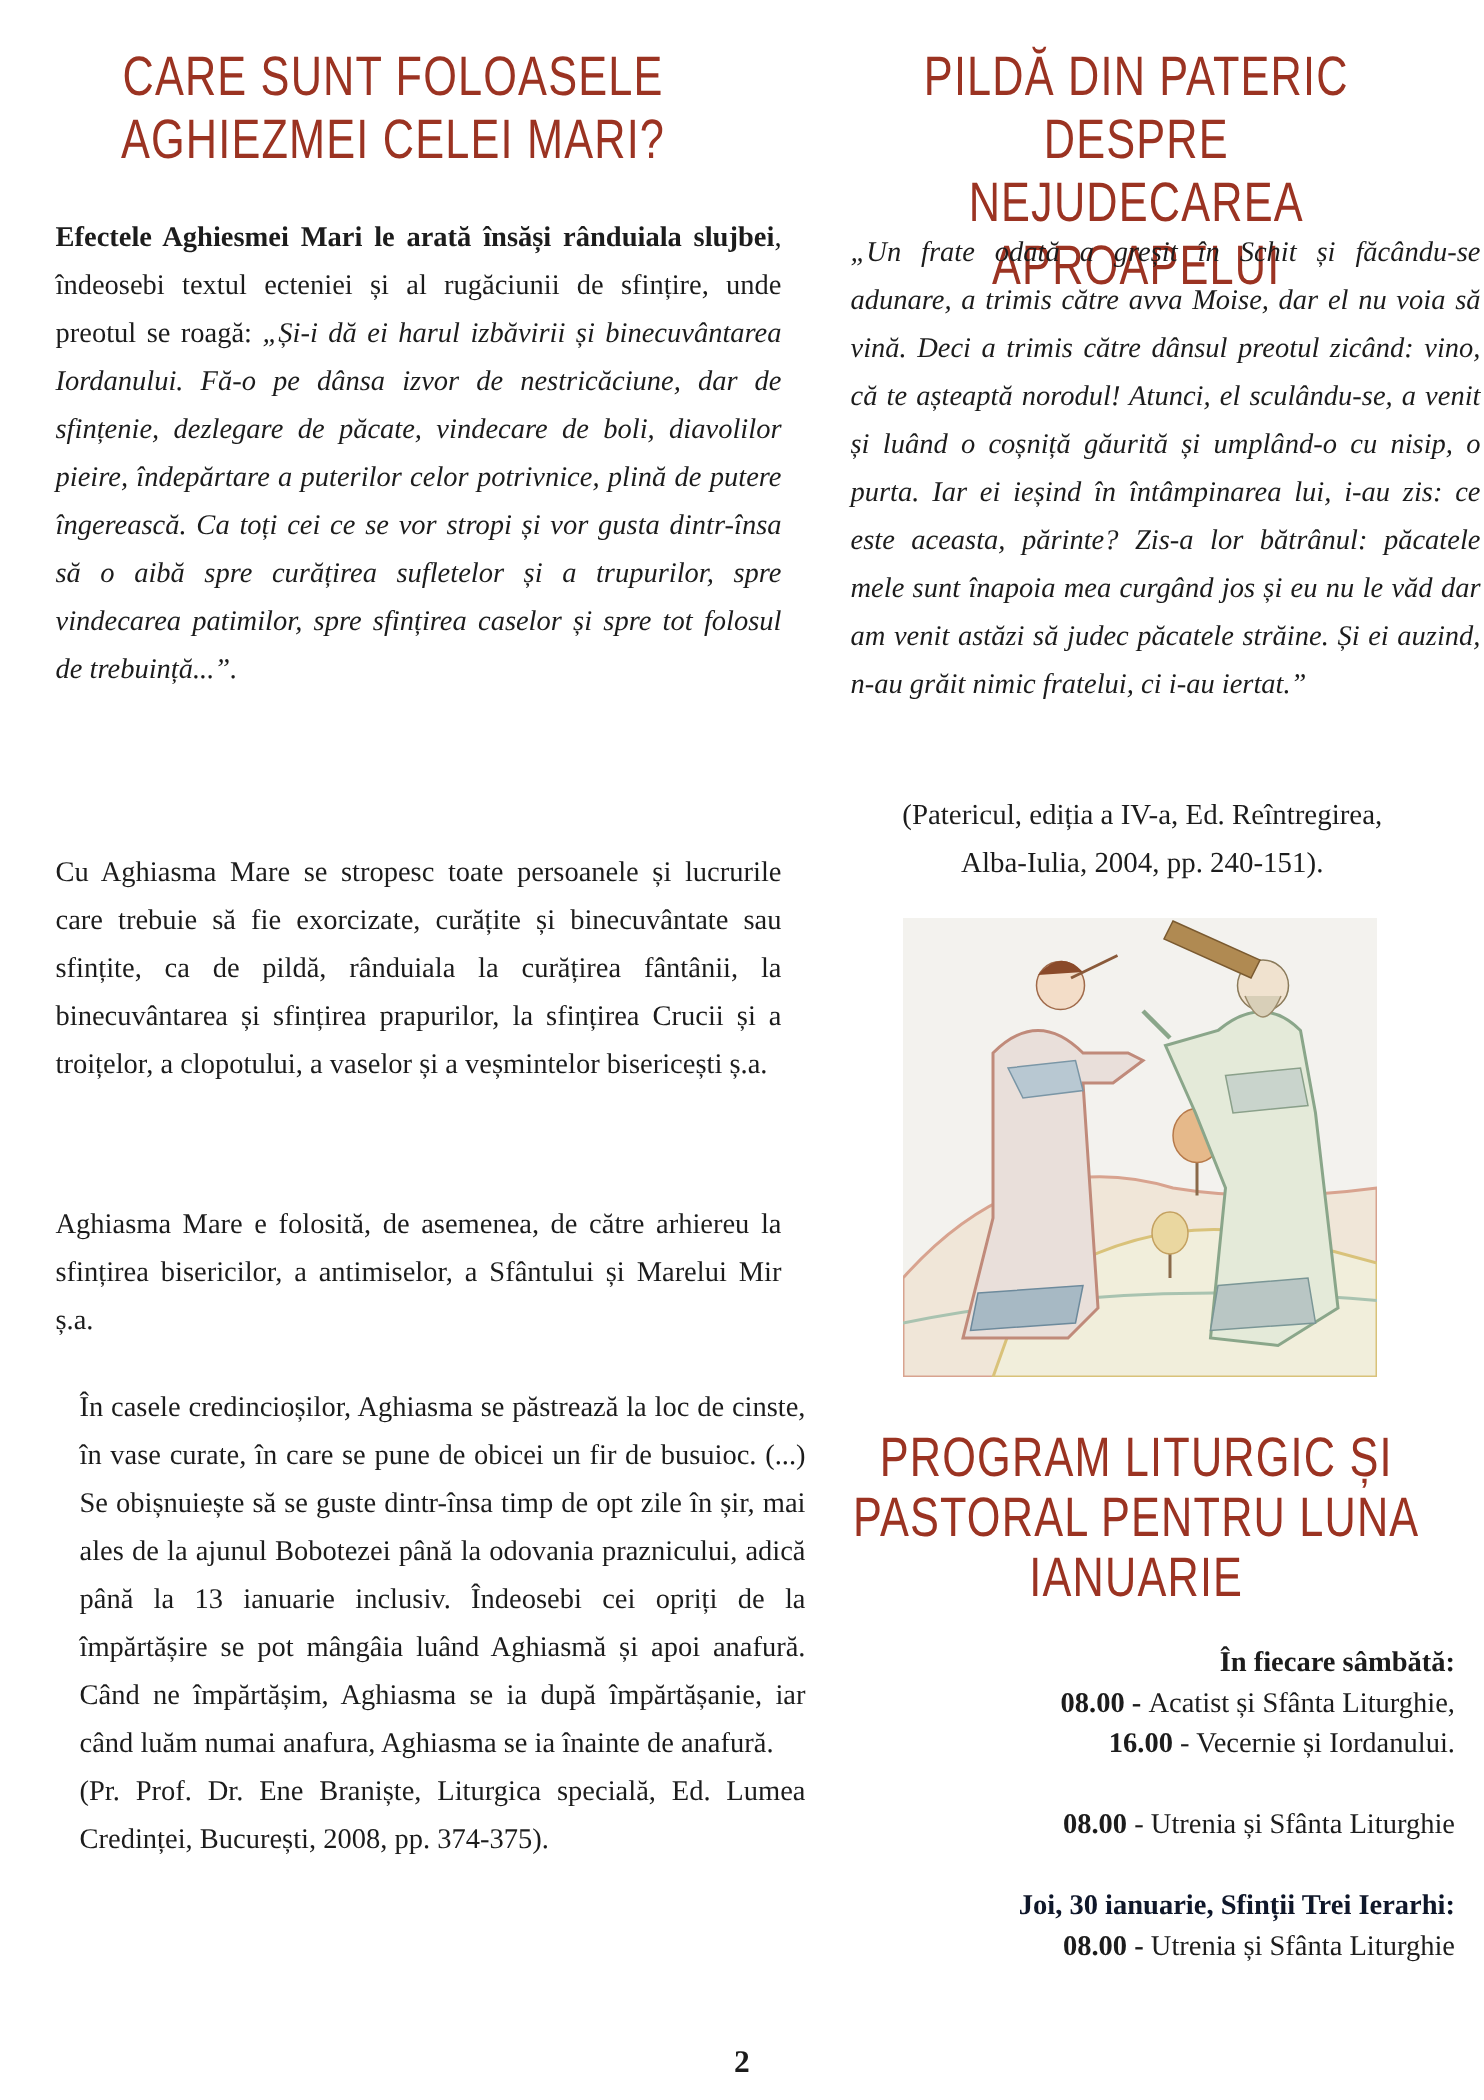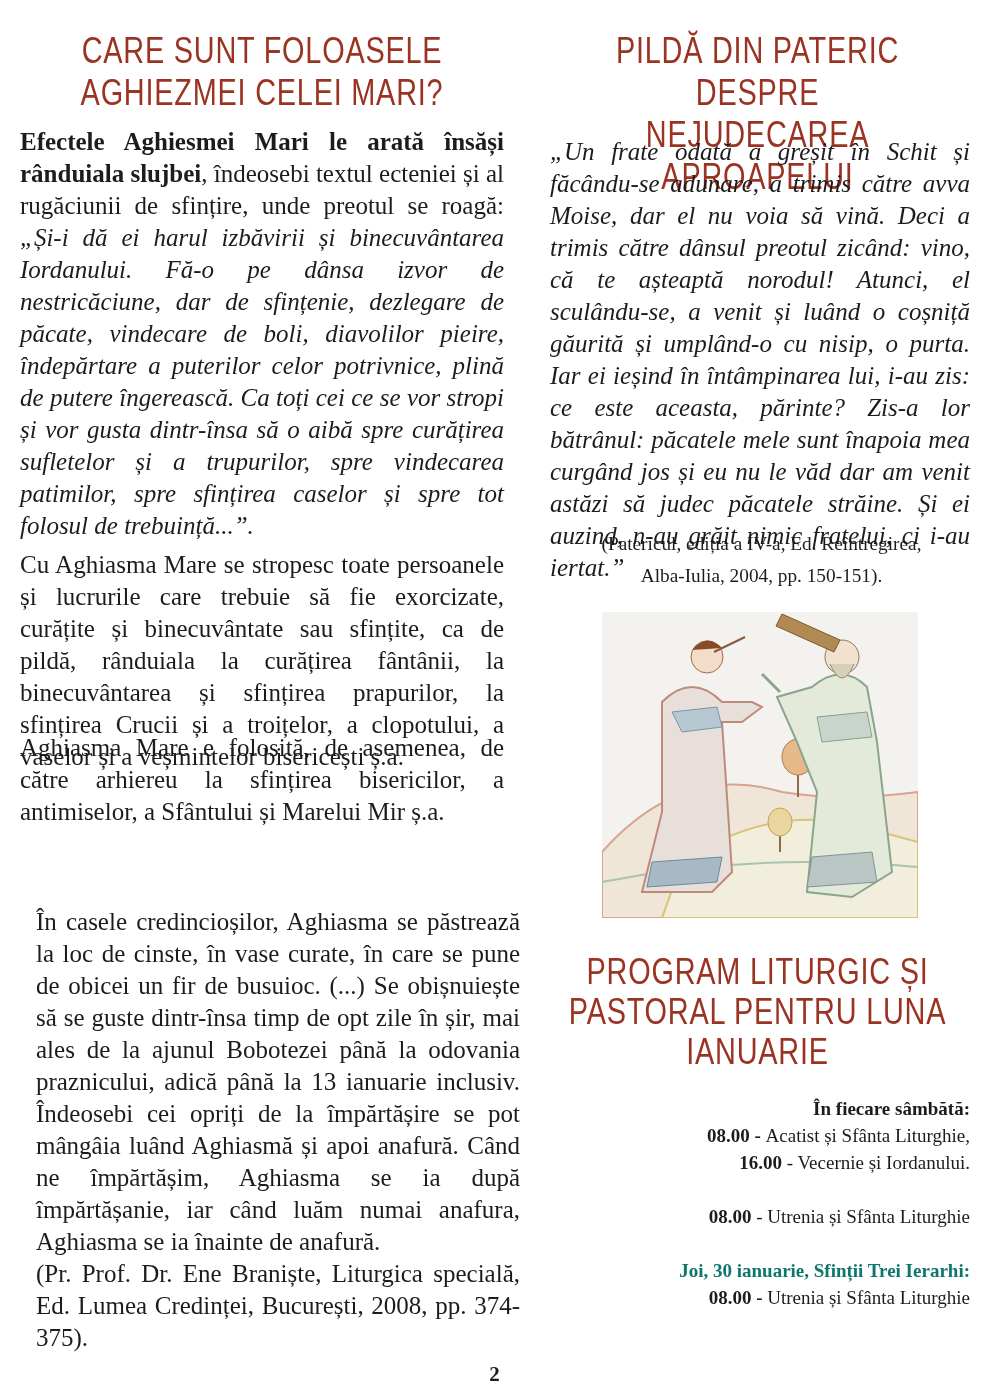--- a/index.html
+++ b/index.html
@@ -10,34 +10,34 @@
   .col-right { left: 545px; width: 425px; }
   .heading {
     font-family: "Liberation Sans Narrow", "Liberation Sans", sans-serif;
     color: #9b3322; text-align: center; text-transform: uppercase;
     font-weight: normal; margin: 0; letter-spacing: 1px;
     transform: scaleX(0.78); transform-origin: center;
   }
   .h-left { position: absolute; top: 30px; left: -40px; width: 564px; font-size: 37px; line-height: 42px; }
   .h-right { position: absolute; top: 30px; left: -50px; width: 525px; font-size: 37px; line-height: 42px; }
   .h-prog { position: absolute; top: 952px; left: -45px; width: 515px; font-size: 37px; line-height: 40px; }
-  .body-text { font-family: "Liberation Serif", serif; font-size: 25px; line-height: 32px; text-align: justify; margin: 0; }
+  .body-text { font-family: "Liberation Serif", serif; font-size: 19px; line-height: 32px; text-align: justify; margin: 17px; }
   .body-text em { font-style: italic; }
   .p1 { position: absolute; top: 126px; left: 0; width: 484px; }
   .p2 { position: absolute; top: 549px; left: 0; width: 484px; }
-  .p3 { position: absolute; top: 732px; left: 0; width: 484px; }
+  .p3 { position: absolute; top: 784px; left: 0; width: 484px; }
   .p4 { position: absolute; top: 906px; left: 16px; width: 484px; }
   .quote { position: absolute; top: 136px; left: 5px; width: 420px; font-style: italic; }
   .cite { position: absolute; top: 528px; left: 4px; width: 425px; text-align: center; font-family: "Liberation Serif", serif; font-size: 19.3px; line-height: 32px; }
   .icon-img { position: absolute; top: 612px; left: 57px; width: 316px; height: 306px; background: #f2f1ec; overflow: hidden; }
   .sched { position: absolute; top: 1095px; left: 0; width: 425px; text-align: right; font-family: "Liberation Serif", serif; font-size: 19px; line-height: 27px; }
   .sched .line { white-space: nowrap; }
   .sched b { font-weight: bold; }
   .sched .gap { height: 27px; }
-  .sched .red { color: #0f766e; font-weight: bold; }
+  .sched .red { color: #0f172a; font-weight: bold; }
   .page-num { position: absolute; top: 1362px; left: 0; width: 989px; text-align: center; font-family: "Liberation Serif", serif; font-weight: bold; font-size: 21px; }
 </style>
 </head>
 <body>
 
 <div class="col col-left">
   <h1 class="heading h-left">
     <div>Care sunt foloasele</div>
     <div>Aghiezmei celei mari?</div>
   </h1>
@@ -53,21 +53,21 @@
 </div>
 
 <div class="col col-right">
   <h1 class="heading h-right">
     <div>Pildă din Pateric despre</div>
     <div>nejudecarea aproapelui</div>
   </h1>
   <p class="body-text quote">„Un frate odată a greșit în Schit și făcându-se adunare, a trimis către avva Moise, dar el nu voia să vină. Deci a trimis către dânsul preotul zicând: vino, că te așteaptă norodul! Atunci, el sculându-se, a venit și luând o coșniță găurită și umplând-o cu nisip, o purta. Iar ei ieșind în întâmpinarea lui, i-au zis: ce este aceasta, părinte? Zis-a lor bătrânul: păcatele mele sunt înapoia mea curgând jos și eu nu le văd dar am venit astăzi să judec păcatele străine. Și ei auzind, n-au grăit nimic fratelui, ci i-au iertat.”</p>
   <div class="cite">
     <div>(Patericul, ediția a IV-a, Ed. Reîntregirea,</div>
-    <div>Alba-Iulia, 2004, pp. 150-151).</div>
+    <div>Alba-Iulia, 2004, pp. 240-151).</div>
   </div>
 
   <div class="icon-img">
     <svg width="316" height="306" viewBox="0 0 316 306">
       <rect width="316" height="306" fill="#f3f2ee"></rect>
 
       <path d="M0 240 Q80 150 180 180 Q240 190 316 180 L316 306 L0 306 Z" fill="#f0e6d8" stroke="#d8a38f" stroke-width="2"></path>
       <path d="M80 250 Q170 190 260 215 L316 230 L316 306 L60 306 Z" fill="#f1eedb" stroke="#d9c27a" stroke-width="2"></path>
       <path d="M0 270 Q150 240 316 255" fill="none" stroke="#a9c3b0" stroke-width="2"></path>
 

